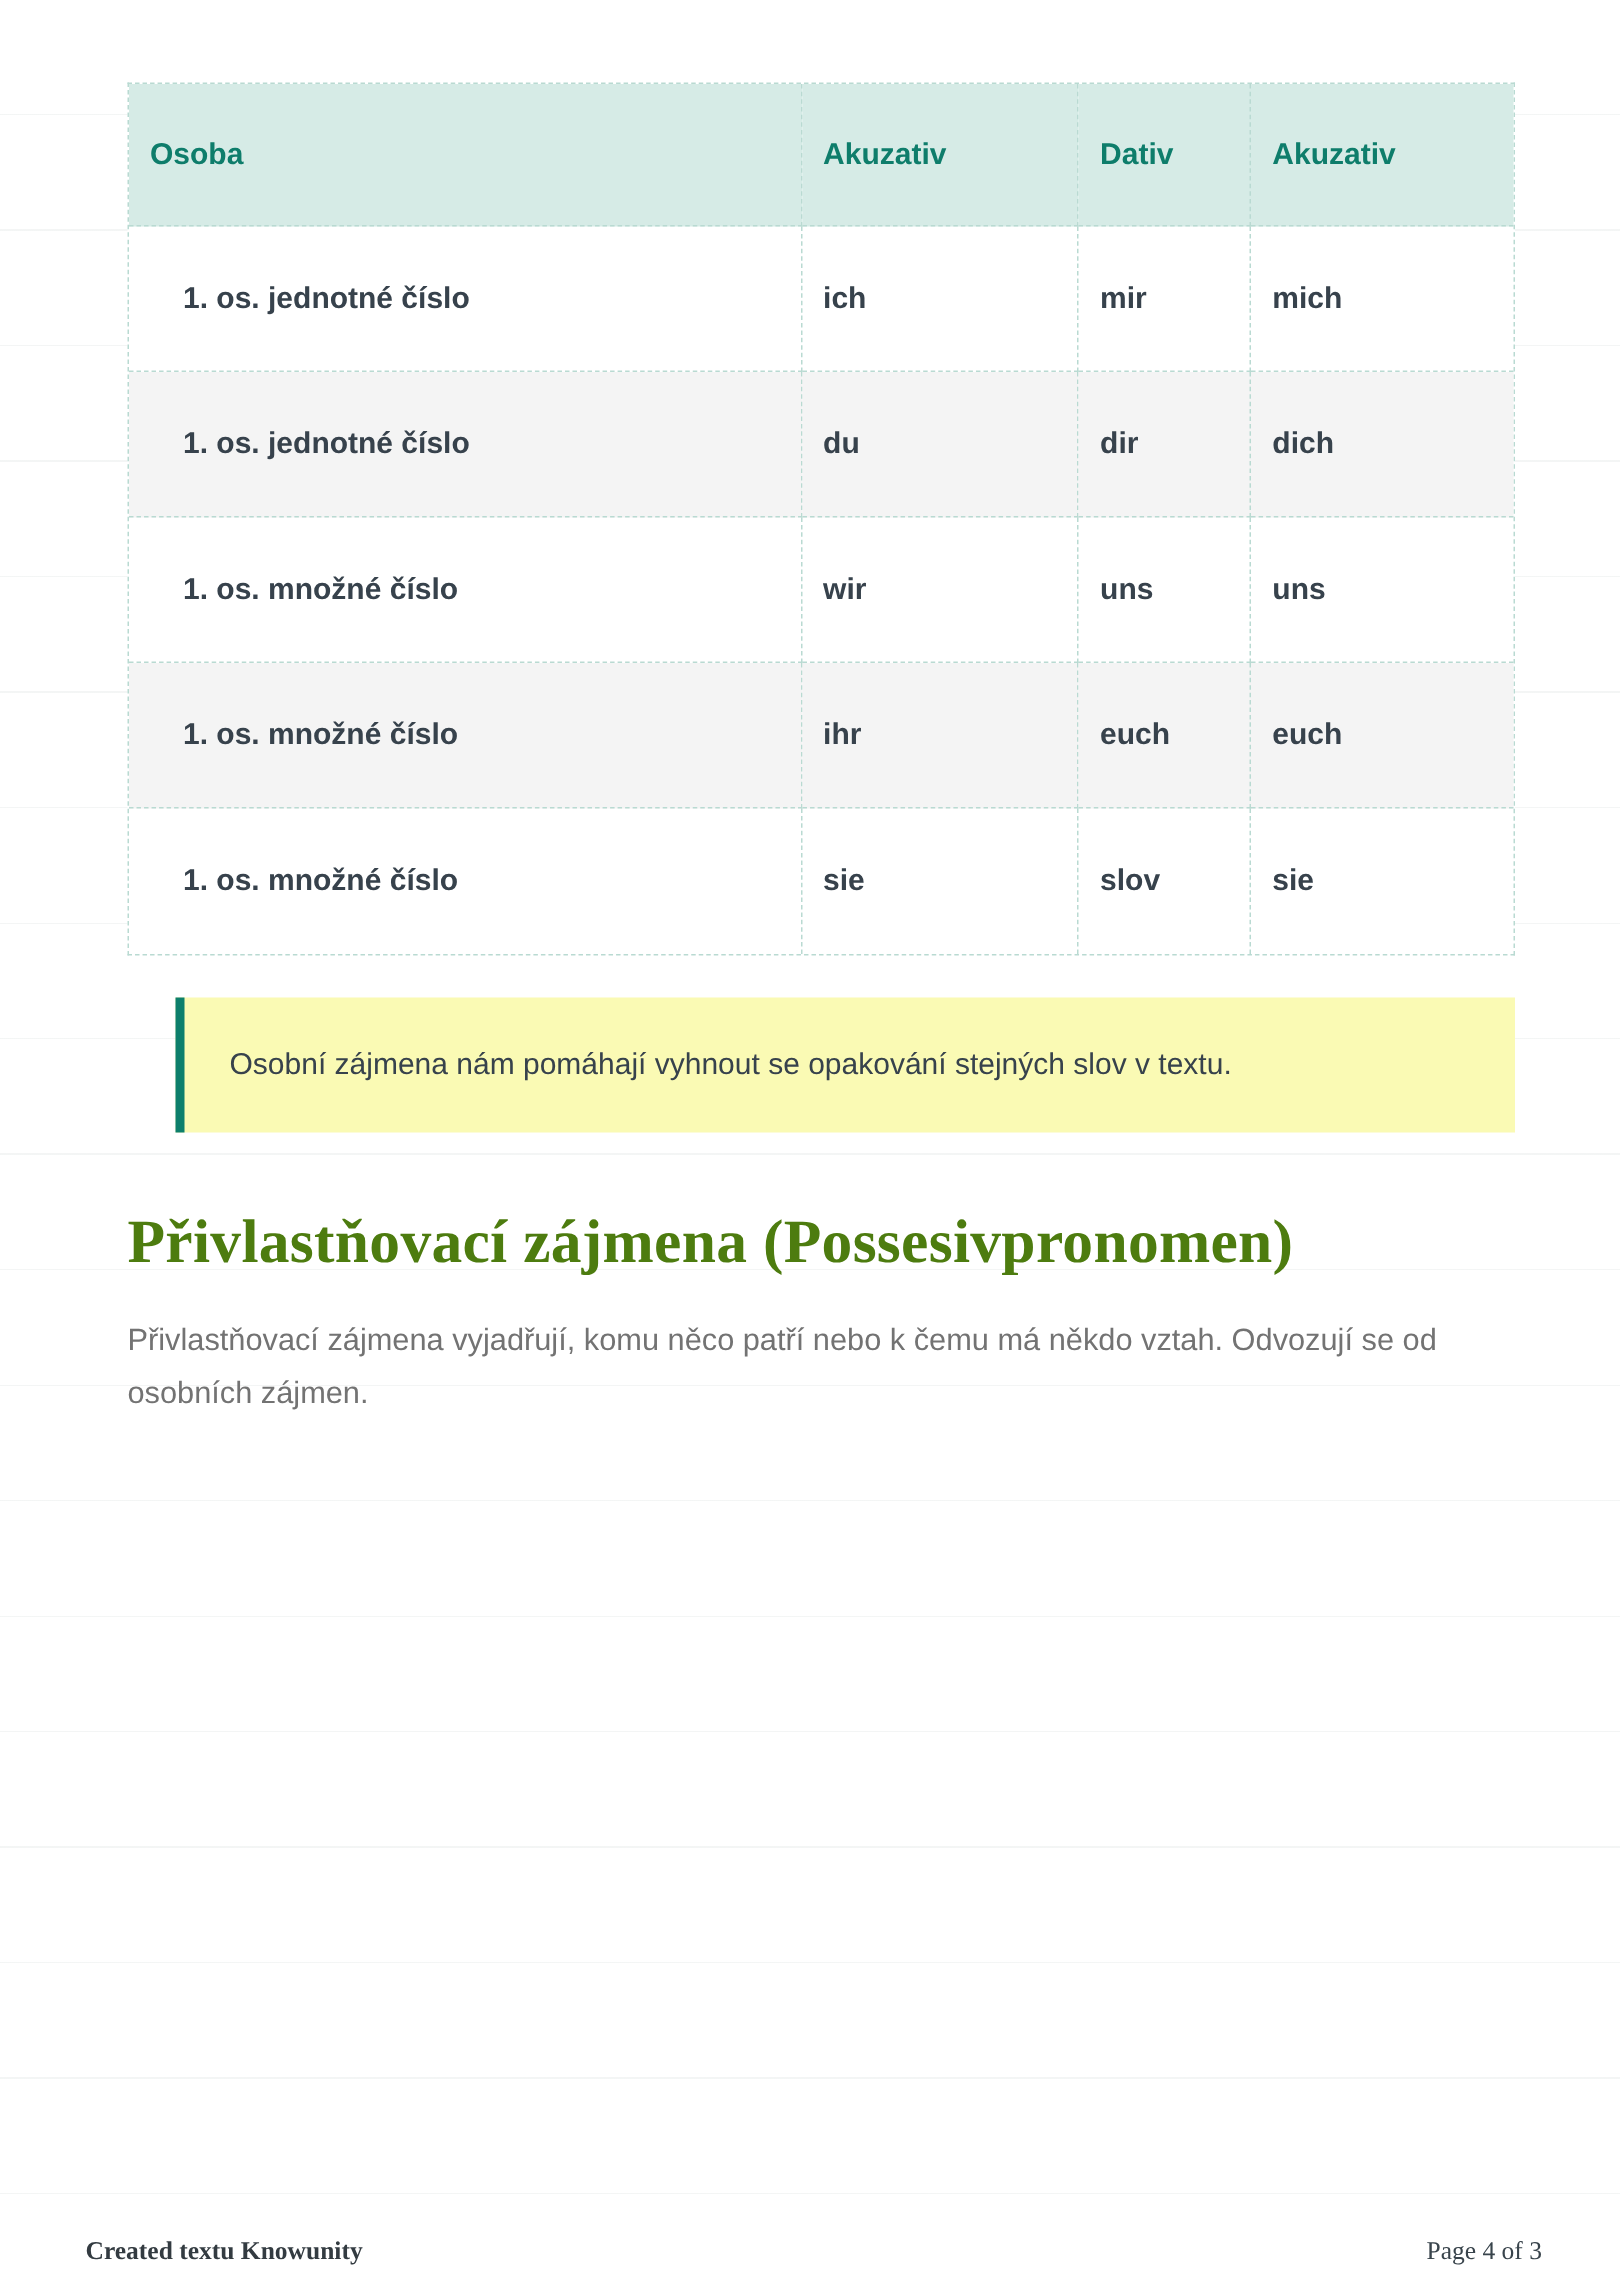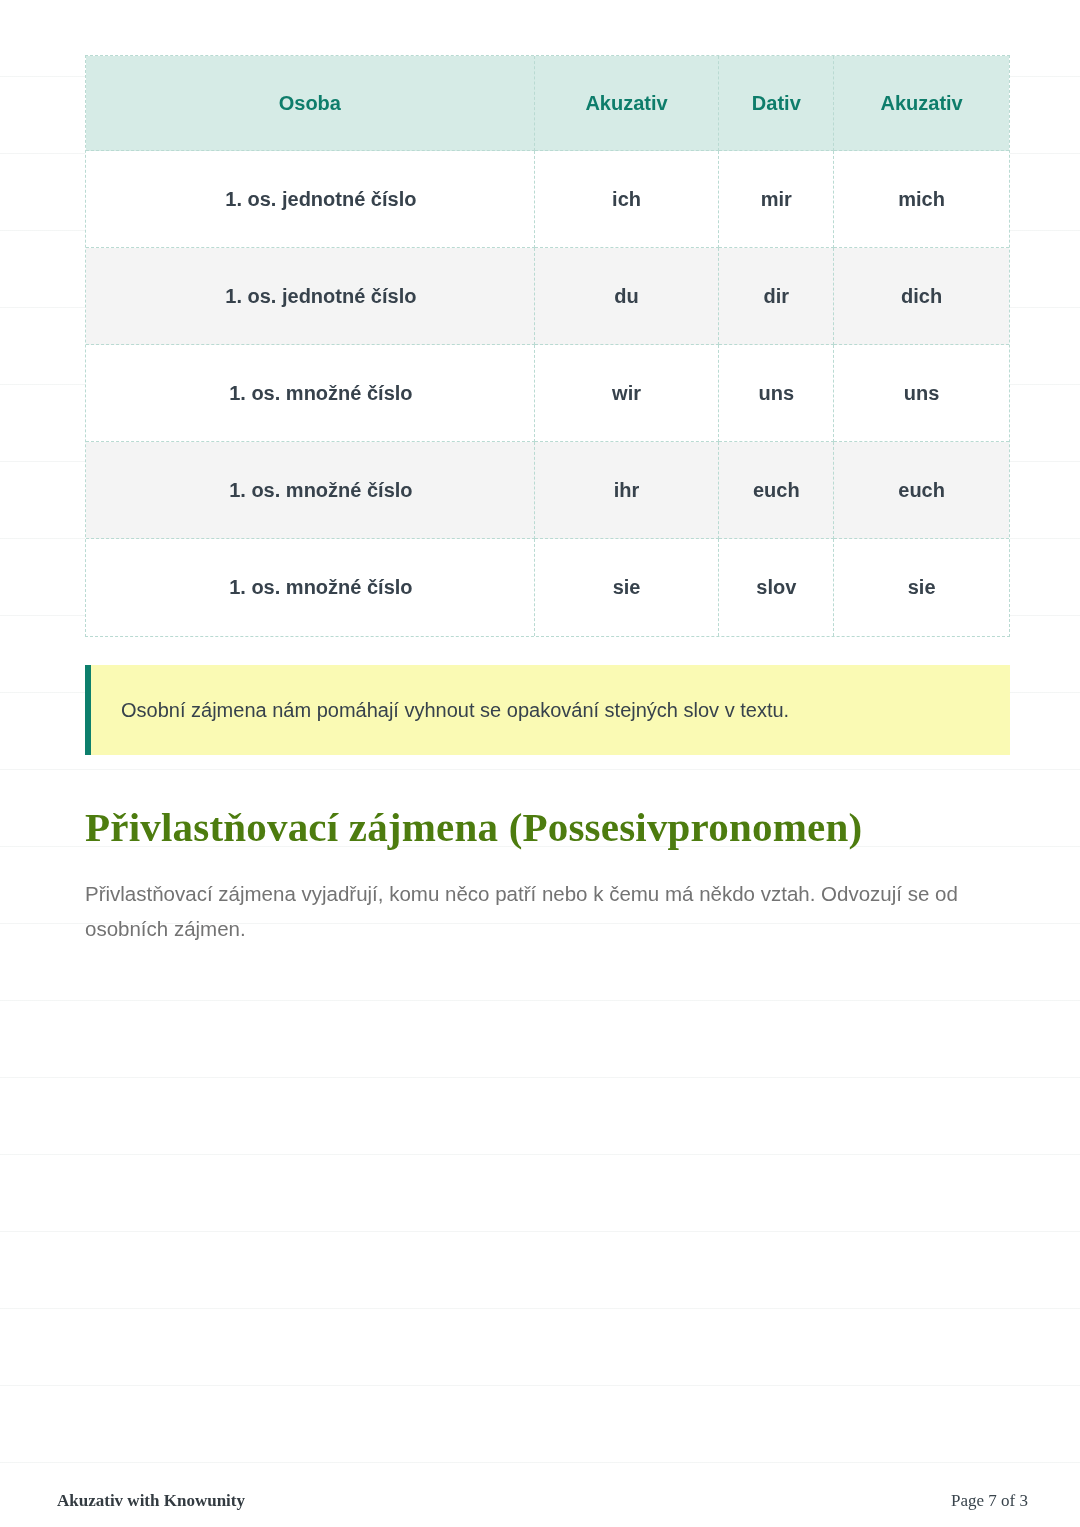--- a/index.html
+++ b/index.html
@@ -43,21 +43,21 @@
     border-spacing: 0;
     border: 1px dashed #b9dad2;
     font-size: 20px;
     color: #37424c;
     background: #ffffff;
   }
   table.pronouns th, table.pronouns td {
     border-right: 1px dashed #b9dad2;
     border-bottom: 1px dashed #b9dad2;
     vertical-align: middle;
-    text-align: center;
+    text-align: left;
     font-weight: 400;
   }
   table.pronouns th:last-child, table.pronouns td:last-child { border-right: none; }
   table.pronouns tbody tr:last-child td { border-bottom: none; }
   table.pronouns thead th {
     background: #d6ebe6;
     color: #0e7d6b;
     font-weight: 700;
     height: 95px;
     padding: 0 14px;
@@ -78,20 +78,21 @@
   .note-box {
     margin-top: 28px;
     background: #fafab4;
     border-left: 6px solid #0d7f6c;
     min-height: 90px;
     display: flex;
     align-items: center;
     padding: 11px 30px;
     font-size: 20px;
     color: #37424c;
+    margin-left: 32px;
   }
 
   
   .section-title {
     margin-top: 48px;
     font-family: "Liberation Serif", serif;
     font-weight: 700;
     font-size: 41px;
     letter-spacing: 0.2px;
     color: #4d7c0f;
@@ -181,16 +182,16 @@
       <span>Osobní zájmena nám pomáhají vyhnout se opakování stejných slov v textu.</span>
     </div>
 
     <h1 class="section-title">Přivlastňovací zájmena (Possesivpronomen)</h1>
 
     <p class="section-body">Přivlastňovací zájmena vyjadřují, komu něco patří nebo k čemu má někdo vztah. Odvozují se od osobních zájmen.</p>
 
   </div>
 
   <div class="footer">
-    <span class="footer-left">Akuzativ with Knowunity</span>
-    <span class="footer-right">Page 7 of 3</span>
+    <span class="footer-left">Created textu Knowunity</span>
+    <span class="footer-right">Page 4 of 3</span>
   </div>
 </div>
 
 </body></html>

